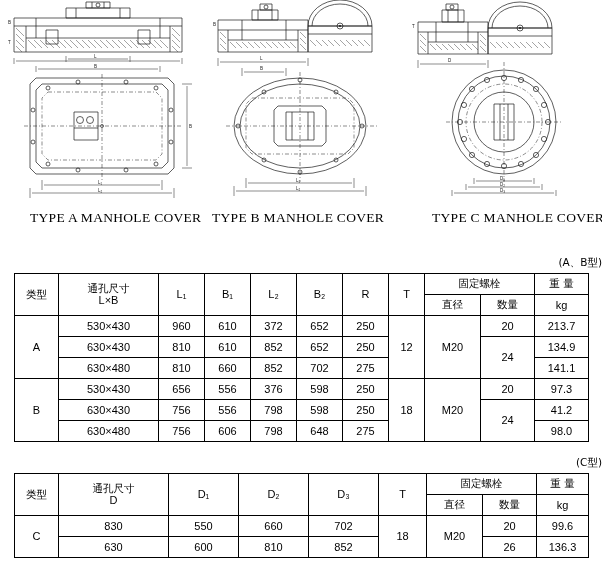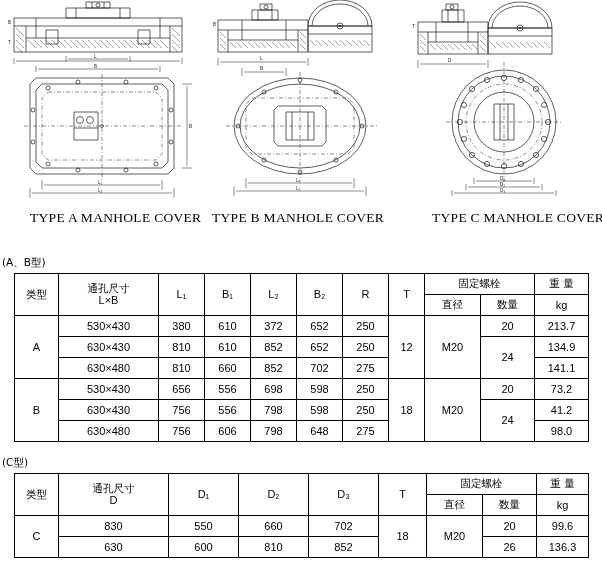--- a/index.html
+++ b/index.html
@@ -41,21 +41,22 @@
     letter-spacing: 0.3px;
     white-space: nowrap;
   }
   .cap-a { left: 30px; }
   .cap-b { left: 212px; }
   .cap-c { left: 432px; }
 
   .section-label {
     font-size: 12px;
     font-family: "Liberation Sans", sans-serif;
-    margin: 0 0 3px 2px;
+    margin: 0 0 3px 28px;
+    text-align: right;
   }
   .table-wrap {
     margin: 0 0 0 14px;
     width: 574px;
   }
   table {
     border-collapse: collapse;
     width: 574px;
     font-size: 11px;
     font-family: "Liberation Sans", sans-serif;
@@ -335,21 +336,21 @@
       </tr>
       <tr>
         <td class="cjk">直径</td>
         <td class="cjk">数量</td>
         <td>kg</td>
       </tr>
 
       <tr>
         <td rowspan="3">A</td>
         <td>530×430</td>
-        <td>380</td>
+        <td>960</td>
         <td>610</td>
         <td>372</td>
         <td>652</td>
         <td>250</td>
         <td rowspan="3">12</td>
         <td rowspan="3">M20</td>
         <td>20</td>
         <td>213.7</td>
       </tr>
       <tr>
@@ -370,27 +371,27 @@
         <td>702</td>
         <td>275</td>
         <td>141.1</td>
       </tr>
 
       <tr>
         <td rowspan="3">B</td>
         <td>530×430</td>
         <td>656</td>
         <td>556</td>
-        <td>698</td>
+        <td>376</td>
         <td>598</td>
         <td>250</td>
         <td rowspan="3">18</td>
         <td rowspan="3">M20</td>
         <td>20</td>
-        <td>73.2</td>
+        <td>97.3</td>
       </tr>
       <tr>
         <td>630×430</td>
         <td>756</td>
         <td>556</td>
         <td>798</td>
         <td>598</td>
         <td>250</td>
         <td rowspan="2">24</td>
         <td>41.2</td>

